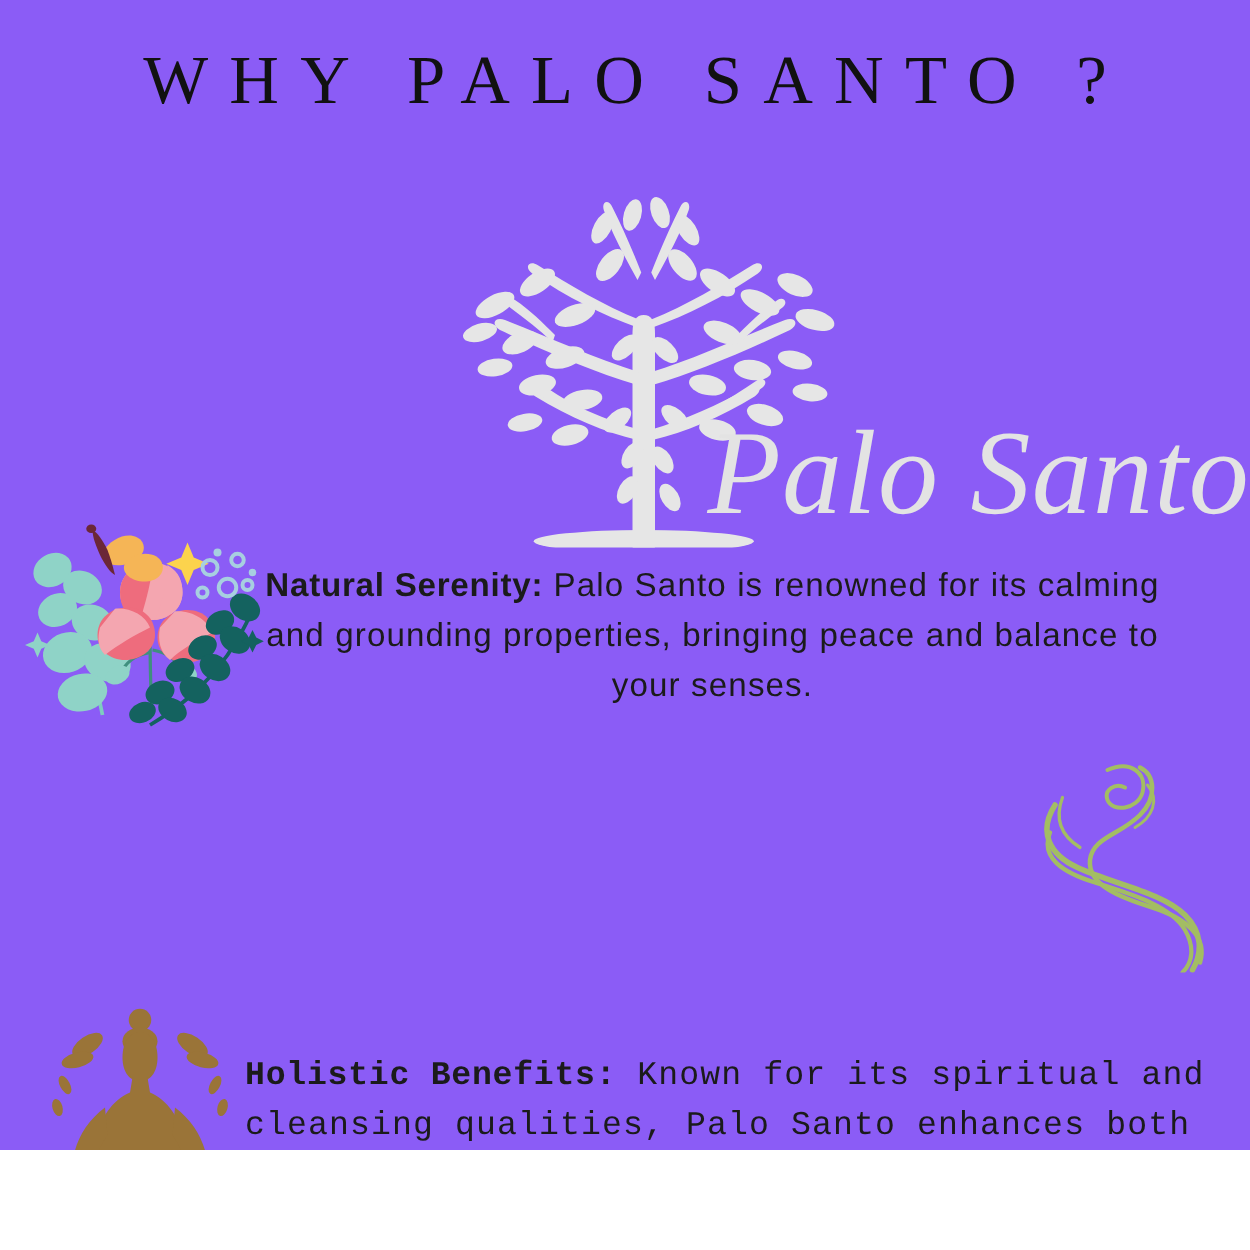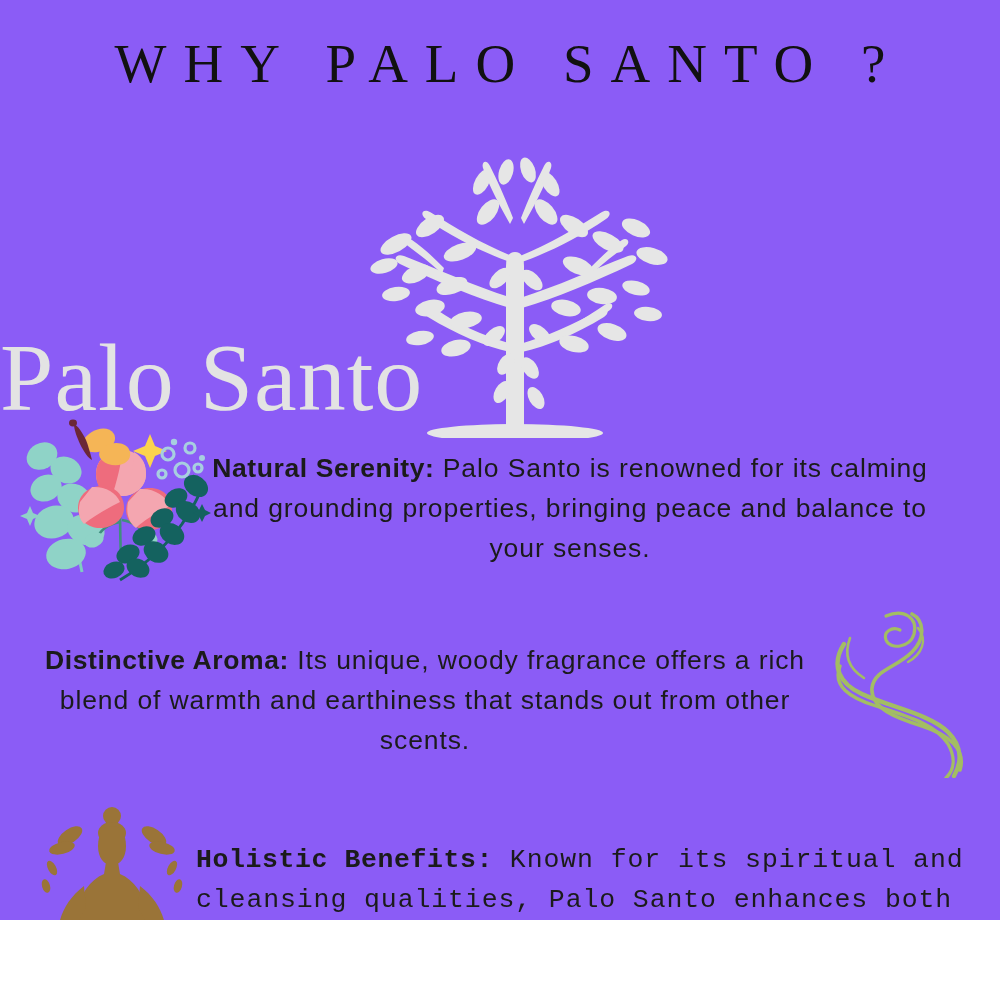--- a/index.html
+++ b/index.html
@@ -41,22 +41,23 @@
     width: 546px;
     height: 290px;
     pointer-events: none;
   }
   .watermark svg { display: block; width: 100%; height: 100%; }
   .wm-script {
     position: absolute;
     top: 330px;
     left: 0;
     width: 1000px;
-    text-align: left;
+    text-align: right;
     font-family: "Liberation Serif", serif;
+    font-style: italic;
     font-size: 96px;
     letter-spacing: 1px;
     color: #e3e3e3;
     white-space: nowrap;
     pointer-events: none;
     line-height: 1;
   }
 
   
   .row { position: absolute; }
@@ -238,23 +239,20 @@
         <g fill="none" stroke="#A3BD63" stroke-linecap="round">
           <path d="M66 18 C84 10 98 20 94 36 C90 50 70 52 66 42 C63 34 72 28 80 32" stroke-width="3.2"></path>
           <path d="M92 16 C104 22 106 40 92 54 C76 70 54 72 52 90 C50 110 76 120 102 128 C130 137 146 152 140 172" stroke-width="3.6"></path>
           <path d="M24 46 C10 68 20 86 42 96 C70 109 110 116 128 134 C142 148 142 164 134 178" stroke-width="4.4"></path>
           <path d="M20 68 C12 88 30 100 56 108 C84 117 116 126 128 146 C136 160 134 172 126 180" stroke-width="3.4"></path>
           <path d="M30 40 C24 56 28 70 44 80" stroke-width="2.6"></path>
           <path d="M98 30 C108 42 102 56 88 64" stroke-width="2.4"></path>
         </g>
       </svg>
     </div>
-    <div class="copy">
-      <b>Distinctive Aroma:</b><span> Its unique, woody fragrance offers a rich blend of warmth and earthiness that stands out from other scents.</span>
-    </div>
   </div>
 
   <div class="row" id="row-holistic">
     <div class="art">
       <svg viewBox="0 0 200 176" xmlns="http://www.w3.org/2000/svg" aria-hidden="true">
         <g fill="#9A7438">
 
           <circle cx="90" cy="14" r="9"></circle>
           <ellipse cx="90" cy="31" rx="14" ry="11"></ellipse>
 

